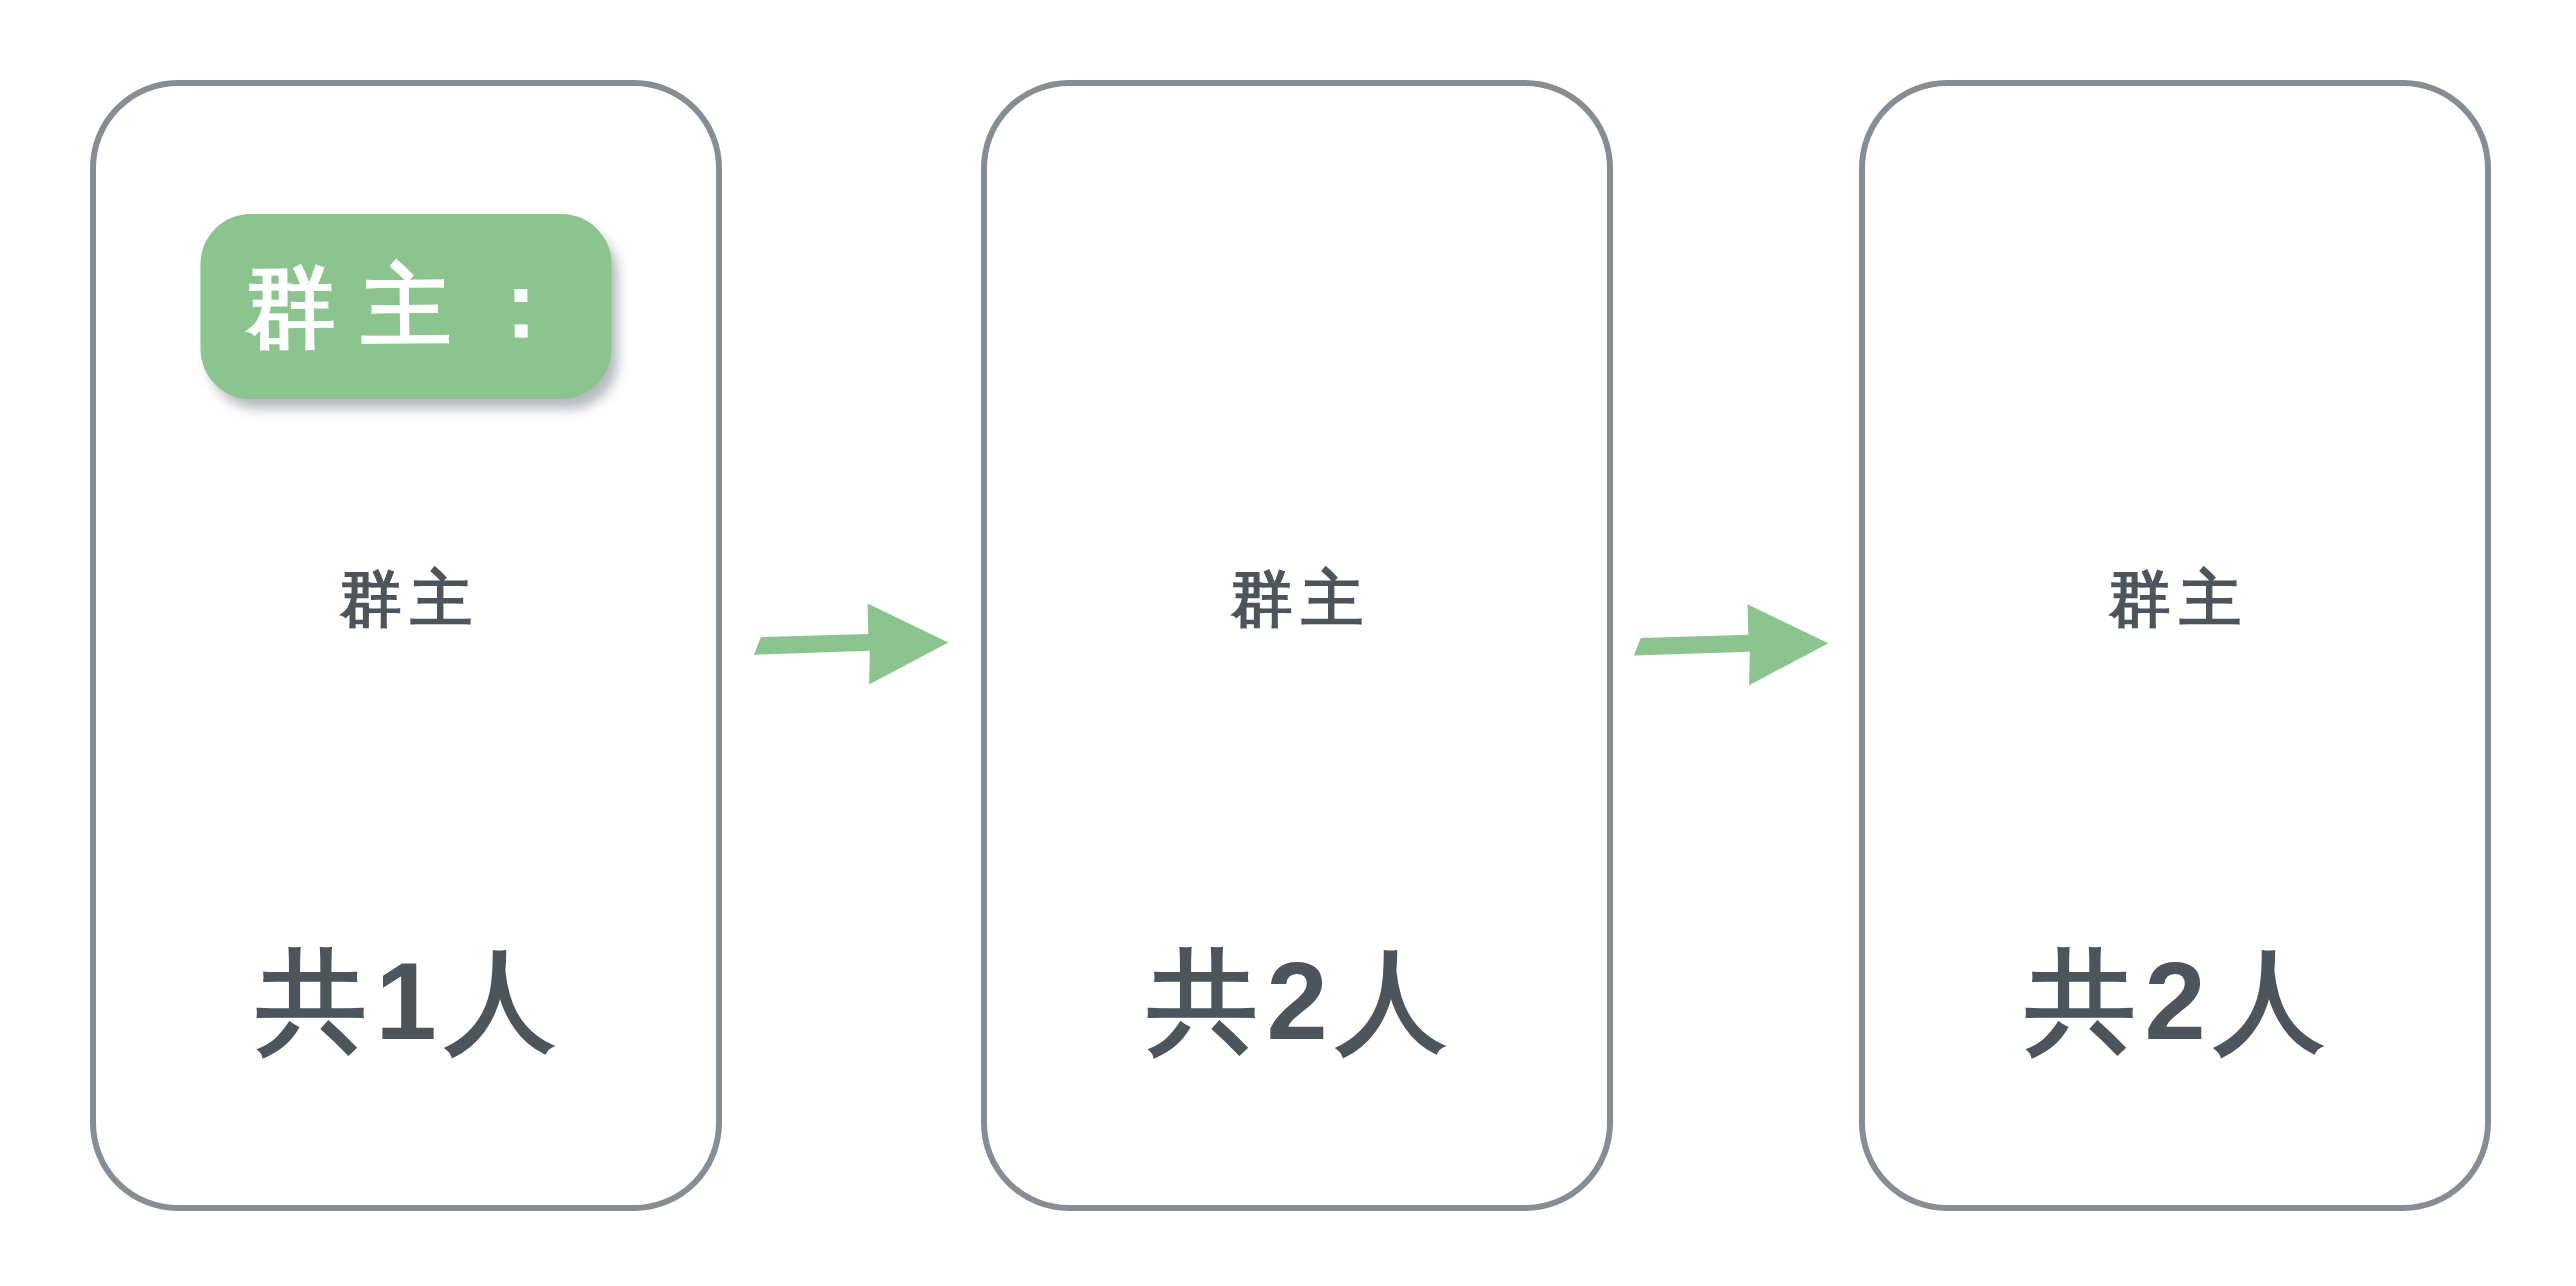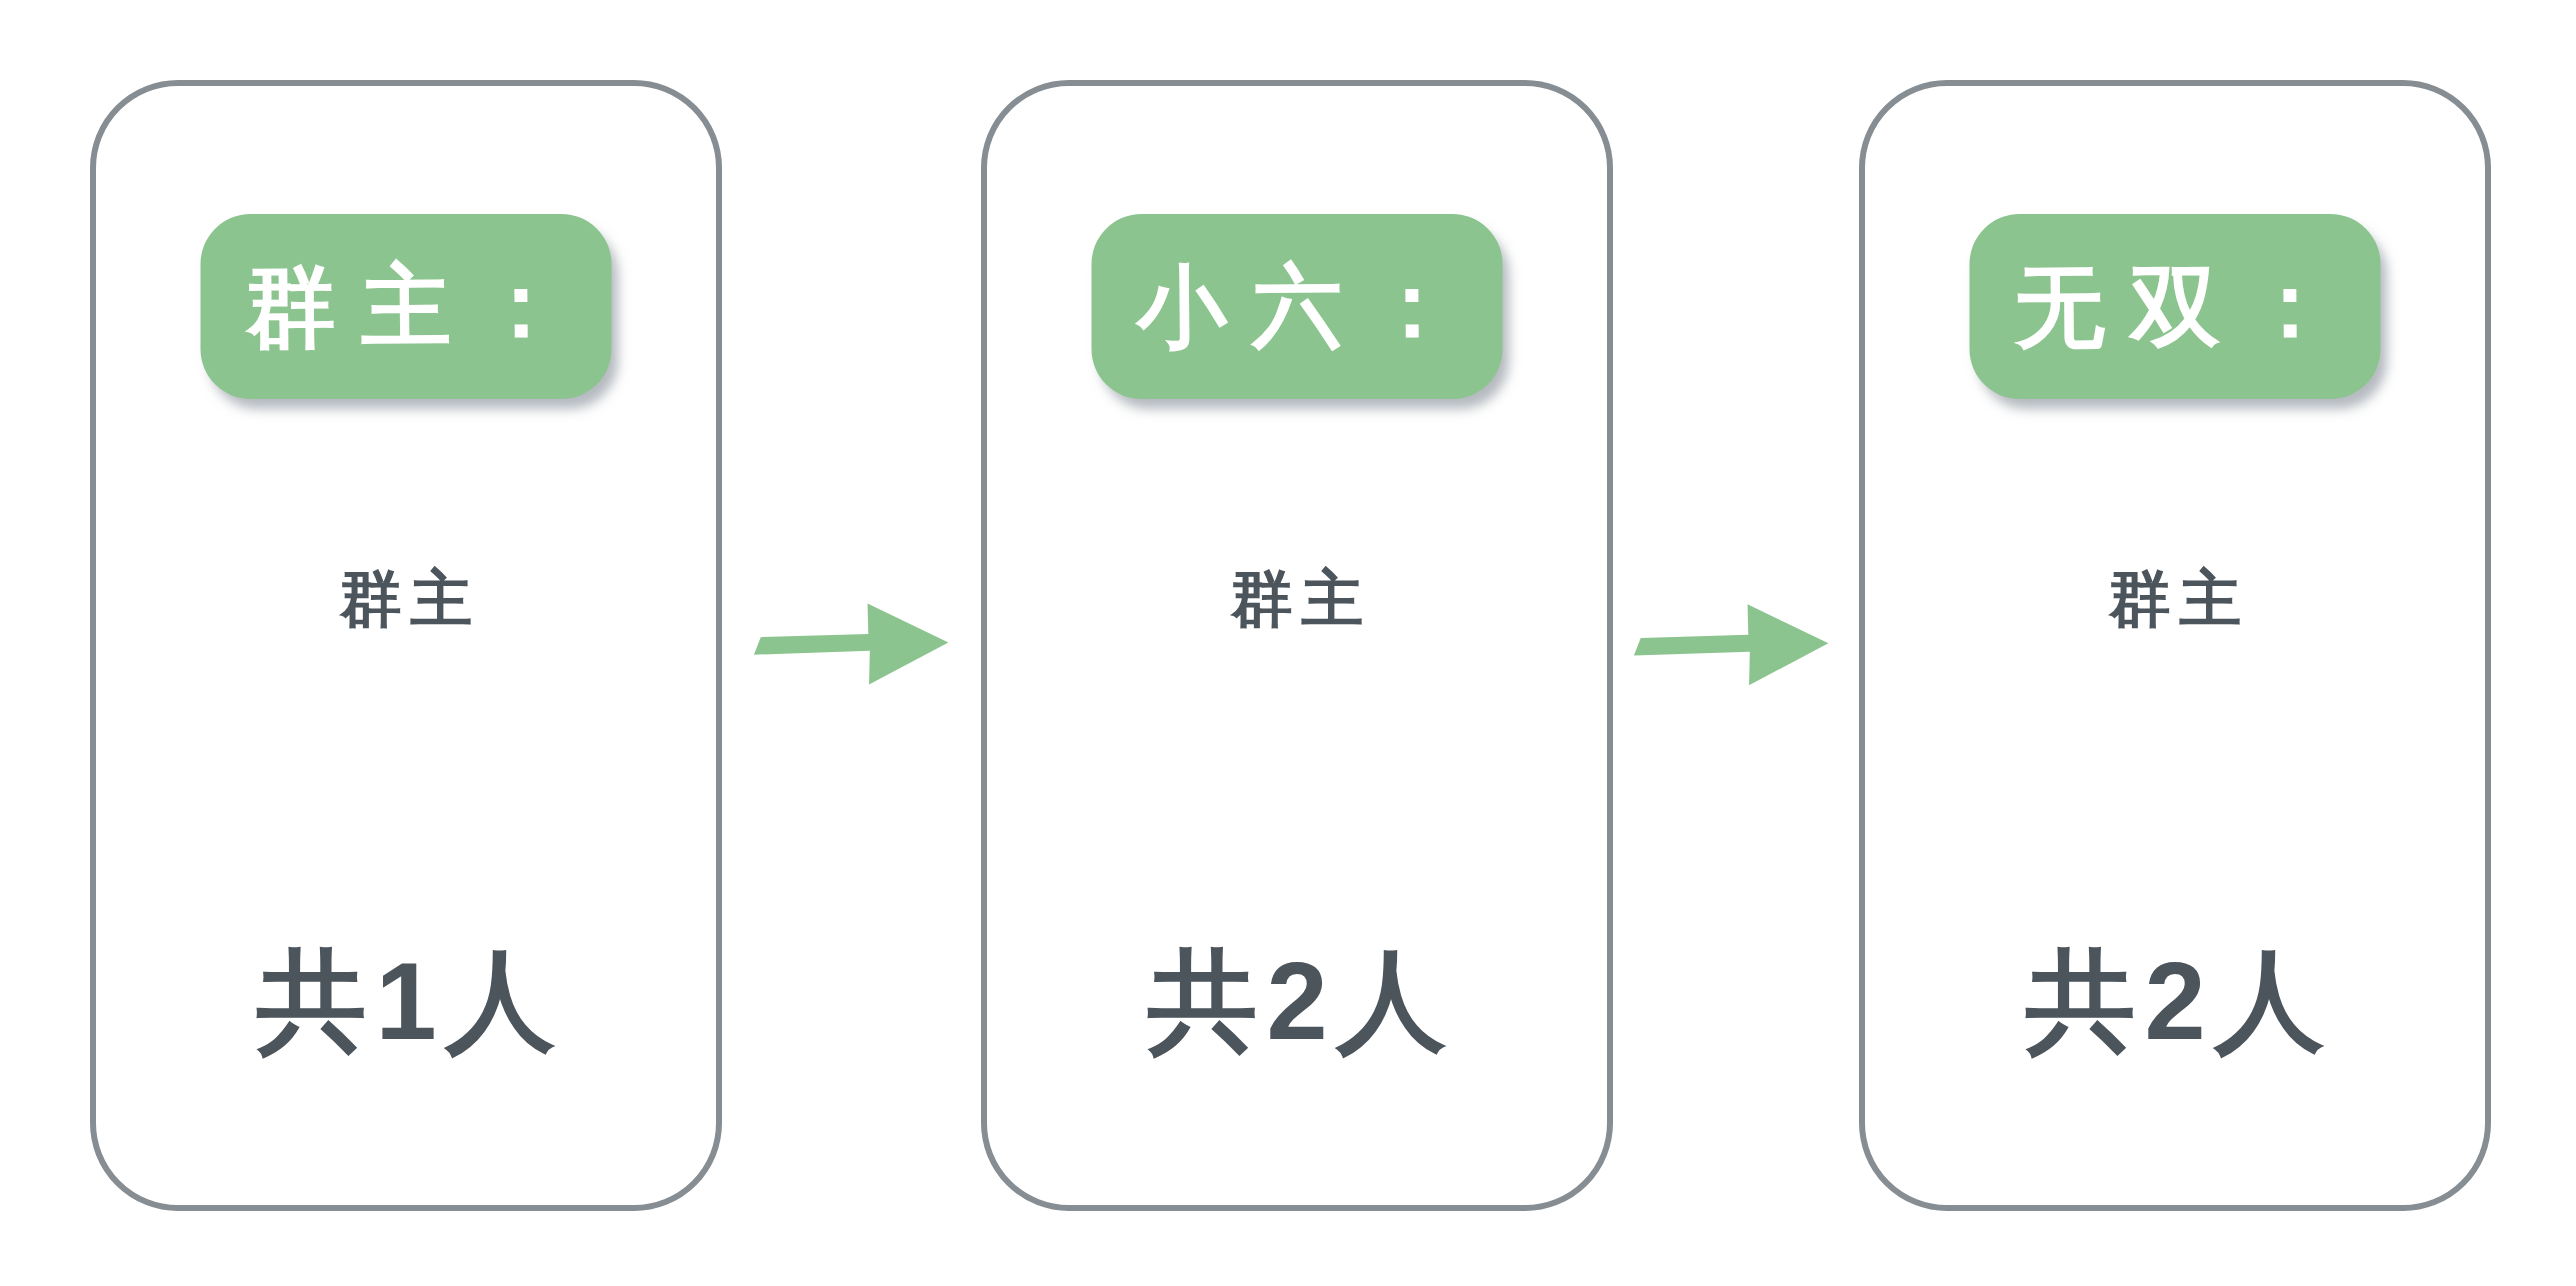--- a/index.html
+++ b/index.html
@@ -113,37 +113,31 @@
       <div class="member-line"></div>
     </div>
     <div class="count">共1人</div>
   </div>
 
   <svg class="arrow arrow-1" viewBox="0 0 262 118" aria-hidden="true">
     <polygon points="14,50 155,46 154,6 260,57 156,112 157,68 5,73" fill="#8bc48f"></polygon>
   </svg>
 
   <div class="card card-2">
-    <div class="badge">
-      <span class="badge-label">小六：</span>
-    </div>
     <div class="members">
       <div class="member-line">群主</div>
     </div>
     <div class="count">共2人</div>
   </div>
 
   <svg class="arrow arrow-2" viewBox="0 0 262 118" aria-hidden="true">
     <polygon points="14,51 155,47 154,7 260,58 156,113 157,69 5,74" fill="#8bc48f"></polygon>
   </svg>
 
   <div class="card card-3">
-    <div class="badge">
-      <span class="badge-label">无双：</span>
-    </div>
     <div class="members">
       <div class="member-line">群主</div>
     </div>
     <div class="count">共2人</div>
   </div>
 
 </div>
 
 
 </body></html>

